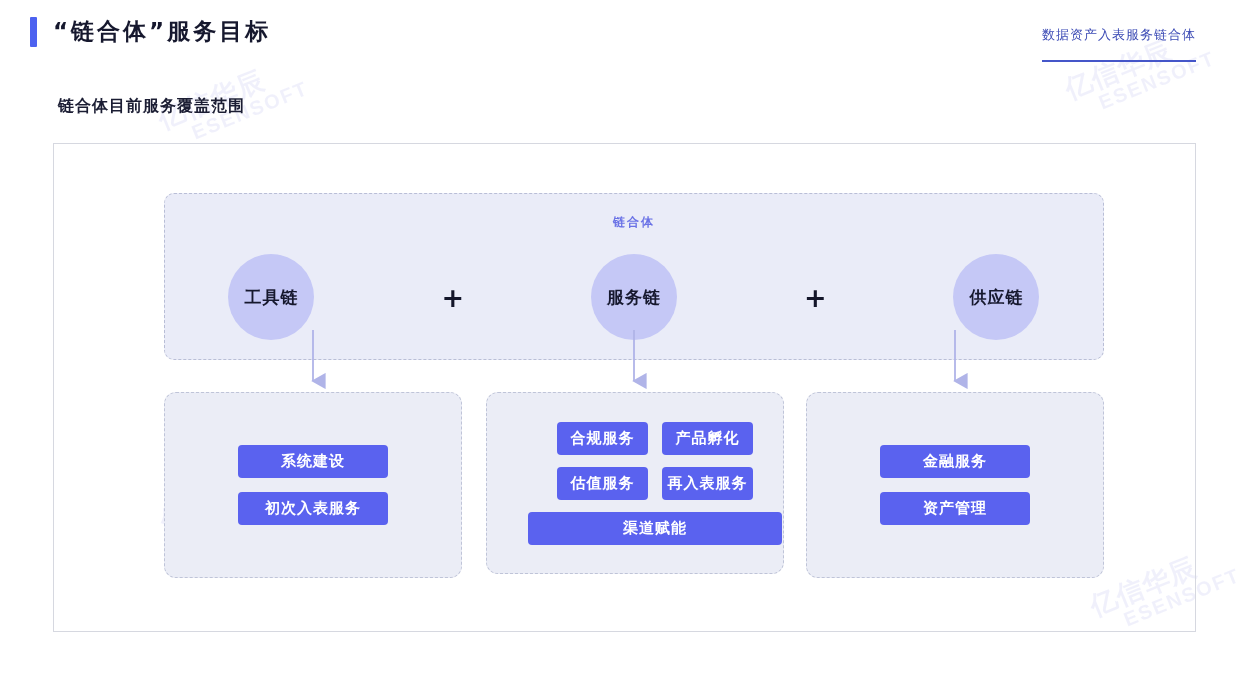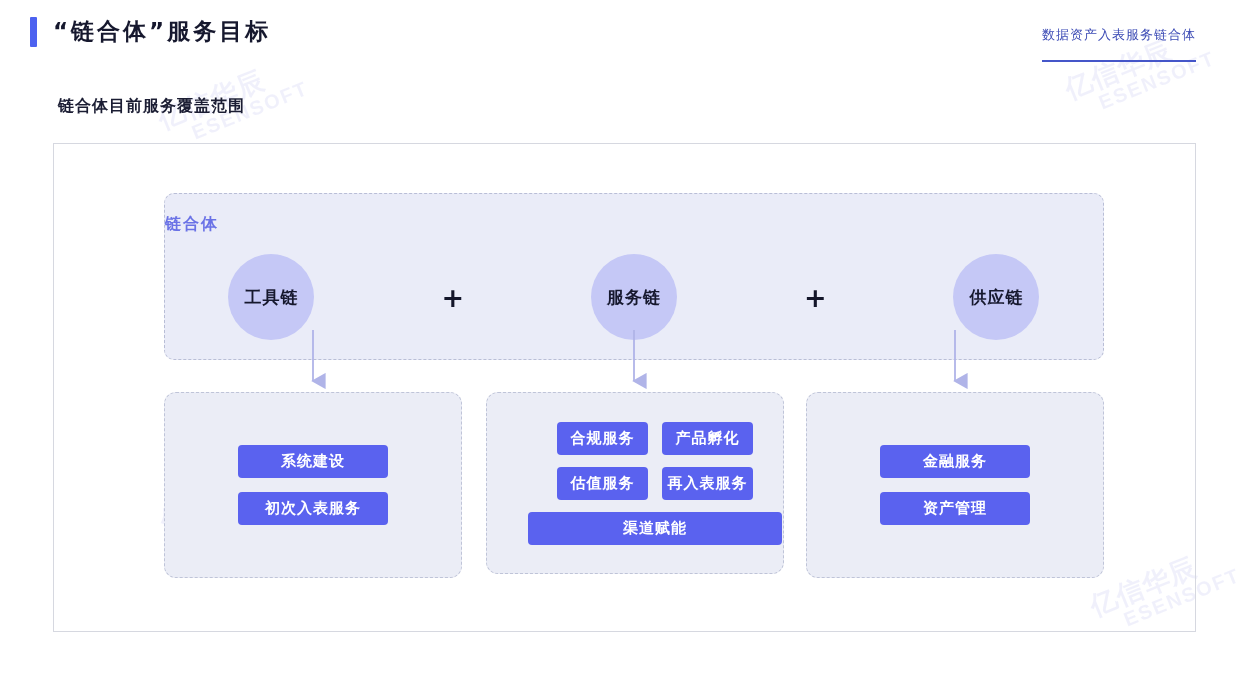--- a/index.html
+++ b/index.html
@@ -115,22 +115,22 @@
     height: 167px;
     background: #eaecf8;
     border: 1.6px dashed #b9bed6;
     border-radius: 10px;
     z-index: 3;
   }
   .group-top-title {
     position: absolute;
     left: 0; right: 0;
     top: 20px;
-    text-align: left;
-    font-size: 16px;
+    text-align: center;
+    font-size: 12px;
     font-weight: 700;
     color: #6a72e6;
     letter-spacing: 2px;
     font-family: "DejaVu Sans", "Liberation Sans", sans-serif;
   }
   .chain-row {
     position: absolute;
     left: 0; right: 0;
     top: 60px;
     height: 86px;

